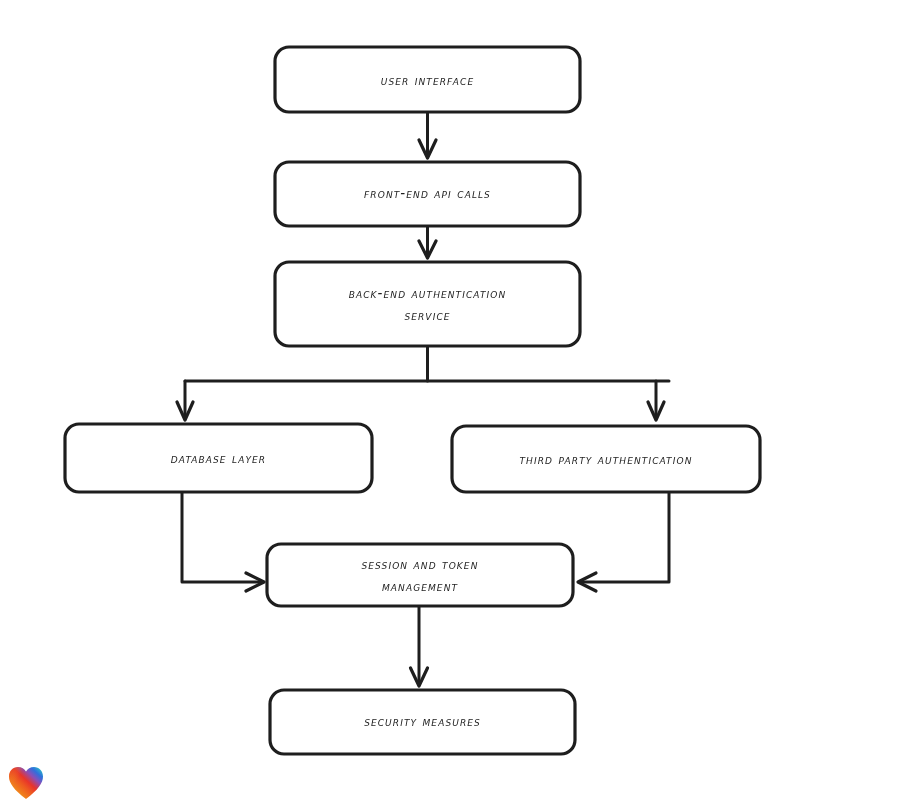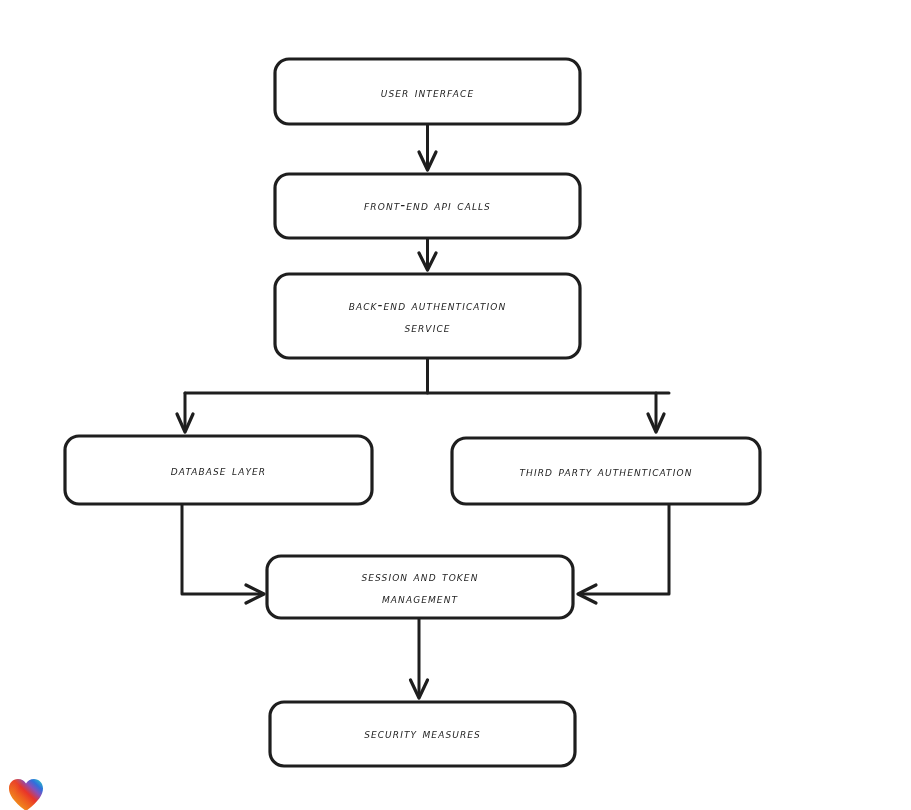--- a/index.html
+++ b/index.html
@@ -10,21 +10,21 @@
   }
   body {
     width: 911px;
     height: 810px;
     position: relative;
     overflow: hidden;
     font-family: "DejaVu Sans", sans-serif;
   }
   #canvas {
     position: absolute;
-    top: 16px;
+    top: 4px;
     left: 0;
     width: 911px;
     height: 708px;
   }
   .flow-svg {
     position: absolute;
     top: 0;
     left: 0;
     width: 911px;
     height: 810px;

